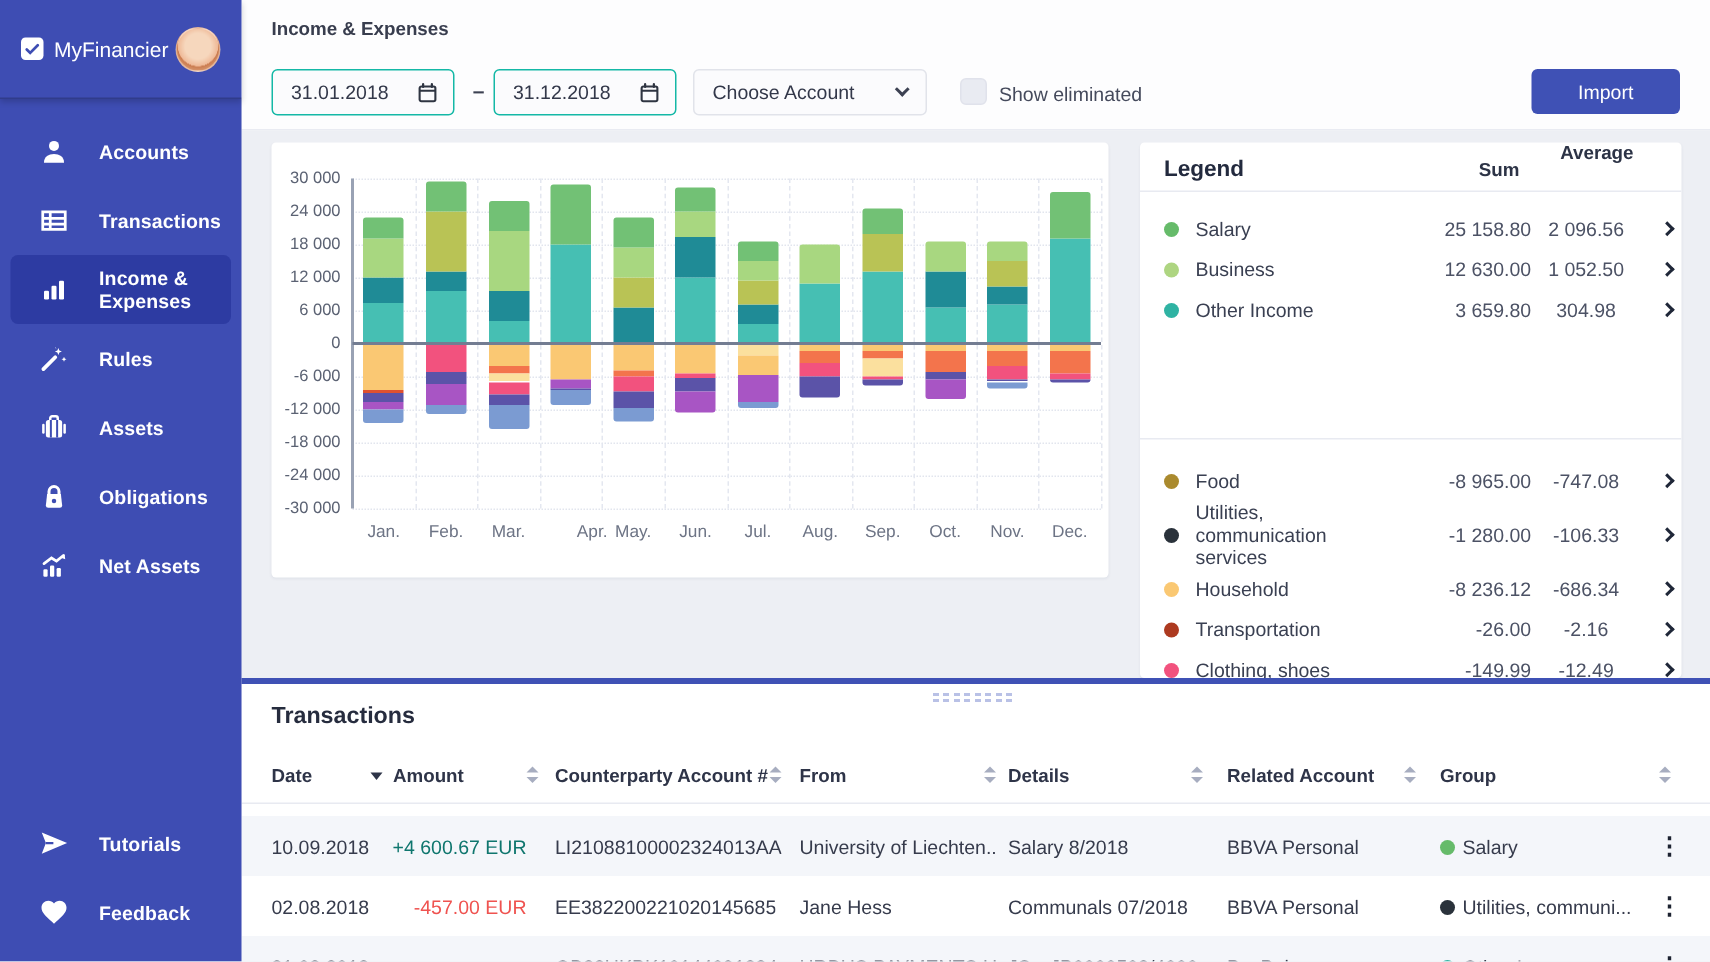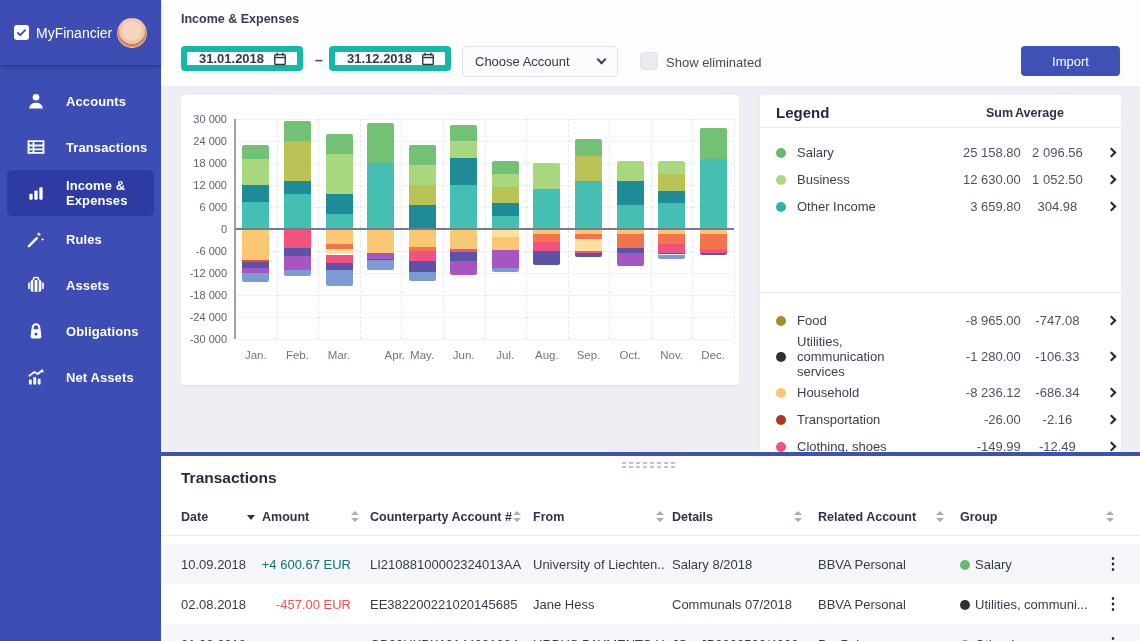--- a/index.html
+++ b/index.html
@@ -18,21 +18,21 @@
   .side-item { height:46px; margin:0 7px; border-radius:5px; display:flex; align-items:center; gap:20px; padding-left:19px; color:#fff; cursor:pointer; }
   .side-item.active { background:#2d3ba2; }
   .side-icon { width:20px; height:20px; display:inline-flex; }
   .side-icon svg { width:20px; height:20px; fill:#fff; }
   .side-label { font-size:13px; font-weight:700; letter-spacing:.1px; }
   .side-footer { position:absolute; bottom:10px; left:0; right:0; }
 
   
   .topbar { position:absolute; left:161px; top:0; width:979px; height:87px; background:#fdfdfe; border-bottom:1px solid #e9ebf2; z-index:5; }
   .page-title { position:absolute; left:20px; top:12px; font-size:12.5px; font-weight:700; color:#383d4e; }
-  .date-input { position:absolute; top:46px; height:25px; width:122px; background:#fbfbfd; border:6px solid #14b8a6; border-radius:4px; display:flex; align-items:center; padding:0 10px 0 12px; font-size:13px; color:#33384a; cursor:pointer;font-weight:bold; }
+  .date-input { position:absolute; top:46px; height:31px; width:122px; background:#fbfbfd; border:1px solid #14b8a6; border-radius:4px; display:flex; align-items:center; padding:0 10px 0 12px; font-size:13px; color:#33384a; cursor:pointer; }
   .date-input .dval { flex:1; }
   .date-input svg { width:14px; height:14px; }
   .date-dash { position:absolute; left:148px; top:52px; width:20px; text-align:center; font-size:14px; font-weight:700; color:#3c4152; }
   .select { position:absolute; left:301px; top:46px; width:156px; height:31px; background:#fbfbfd; border:1px solid #e1e3ea; border-radius:4px; display:flex; align-items:center; padding:0 12px; font-size:13px; color:#33384a; cursor:pointer; }
   .select .sval { flex:1; }
   .chev-down { width:7px; height:7px; border-right:2px solid #3c4152; border-bottom:2px solid #3c4152; transform:rotate(45deg); margin-top:-4px; }
   .checkbox { position:absolute; left:479px; top:52px; width:18px; height:18px; background:#e9ebf2; border:1px solid #e0e2eb; border-radius:4px; cursor:pointer; }
   .cb-label { position:absolute; left:505px; top:55px; font-size:13px; color:#454a5c; }
   .import-btn { position:absolute; right:20px; top:46px; width:99px; height:30px; background:#3f51b5; color:#fff; border:none; border-radius:4px; font-size:13px; font-family:inherit; cursor:pointer; }
 
@@ -48,21 +48,21 @@
   .zero-line { position:absolute; height:2px; background:#737d92; z-index:6; }
   .seg { position:absolute; z-index:3; }
   .cap-top { border-radius:2px 2px 0 0; }
   .cap-bottom { border-radius:0 0 2px 2px; }
   .xlab { position:absolute; text-align:center; font-size:11.5px; color:#6d7485; }
 
   
   .lg-header { position:absolute; top:0; left:0; right:0; height:33px; border-bottom:1px solid #e8eaf1; }
   .lg-title { position:absolute; left:16px; top:9px; font-size:15px; font-weight:700; color:#232a3e; }
   .lg-col-sum { position:absolute; left:163px; width:90px; top:11px; text-align:right; font-size:12.5px; font-weight:700; color:#2c3346; }
-  .lg-col-avg { position:absolute; left:255px; width:74px; top:11px; font-size:12.5px; font-weight:700; color:#2c3346; }
+  .lg-col-avg { position:absolute; left:255px; width:74px; top:0; text-align:right; font-size:12.5px; font-weight:700; color:#2c3346; }
   .lg-rows { position:absolute; left:0; right:0; }
   .lg-divider { position:absolute; left:0; right:0; top:197px; border-top:1px solid #e8eaf1; }
   .lg-row { display:flex; align-items:center; min-height:27px; padding:0 6px 0 16px; }
   .lg-dot { width:10px; height:10px; border-radius:50%; flex:0 0 10px; margin-right:11px; }
   .lg-label { width:136px; font-size:13px; color:#3a4052; line-height:15px; }
   .lg-sum { width:90px; text-align:right; font-size:13px; color:#4c5265; }
   .lg-avg { width:74px; text-align:center; font-size:13px; color:#4c5265; }
   .chev { width:7px; height:7px; border-top:2.4px solid #1f2738; border-right:2.4px solid #1f2738; transform:rotate(45deg); margin-left:14px; cursor:pointer; }
 
   
@@ -168,20 +168,39 @@
             <rect x="3.5" y="15" width="3.4" height="6" rx="1"></rect>
             <rect x="8.8" y="12" width="3.4" height="9" rx="1"></rect>
             <rect x="14.1" y="14" width="3.4" height="7" rx="1"></rect>
             <path d="M4 10.5L10 6l4 2.5L19.5 4" fill="none" stroke="#fff" stroke-width="2.2" stroke-linecap="round"></path>
             <path d="M20.5 3l.5 4-4-1.5z"></path>
           </svg>
         </span>
         <span class="side-label">Net Assets</span>
       </div>
     </nav>
+  <div class="side-footer" id="side-footer">
+      <div class="side-item">
+        <span class="side-icon">
+          <svg viewBox="0 0 24 24">
+            <path d="M2.2 20.5L22.5 12 2.2 3.5 5.5 12z"></path>
+            <path d="M5.5 12h6" stroke="#3e4db3" stroke-width="1.8"></path>
+          </svg>
+        </span>
+        <span class="side-label">Tutorials</span>
+      </div>
+      <div class="side-item">
+        <span class="side-icon">
+          <svg viewBox="0 0 24 24">
+            <path d="M12 21.3l-1.4-1.3C5.4 15.4 2 12.3 2 8.5 2 5.4 4.4 3 7.5 3c1.7 0 3.4.8 4.5 2.1C13.1 3.8 14.8 3 16.5 3 19.6 3 22 5.4 22 8.5c0 3.8-3.4 6.9-8.6 11.5z"></path>
+          </svg>
+        </span>
+        <span class="side-label">Feedback</span>
+      </div>
+    </div>
 </aside>
 
 <header class="topbar">
   <div class="page-title">Income &amp; Expenses</div>
   <div class="date-input" style="left:20px">
     <span class="dval">31.01.2018</span>
     <svg viewBox="0 0 24 24">
         <path d="M7 2v3M17 2v3" stroke="#2f3542" stroke-width="2.6" fill="none" stroke-linecap="round"></path>
         <rect x="3" y="4.5" width="18" height="17" rx="2" fill="none" stroke="#2f3542" stroke-width="2.4"></rect>
         <path d="M3 9.5h18" stroke="#2f3542" stroke-width="2.4"></path>

